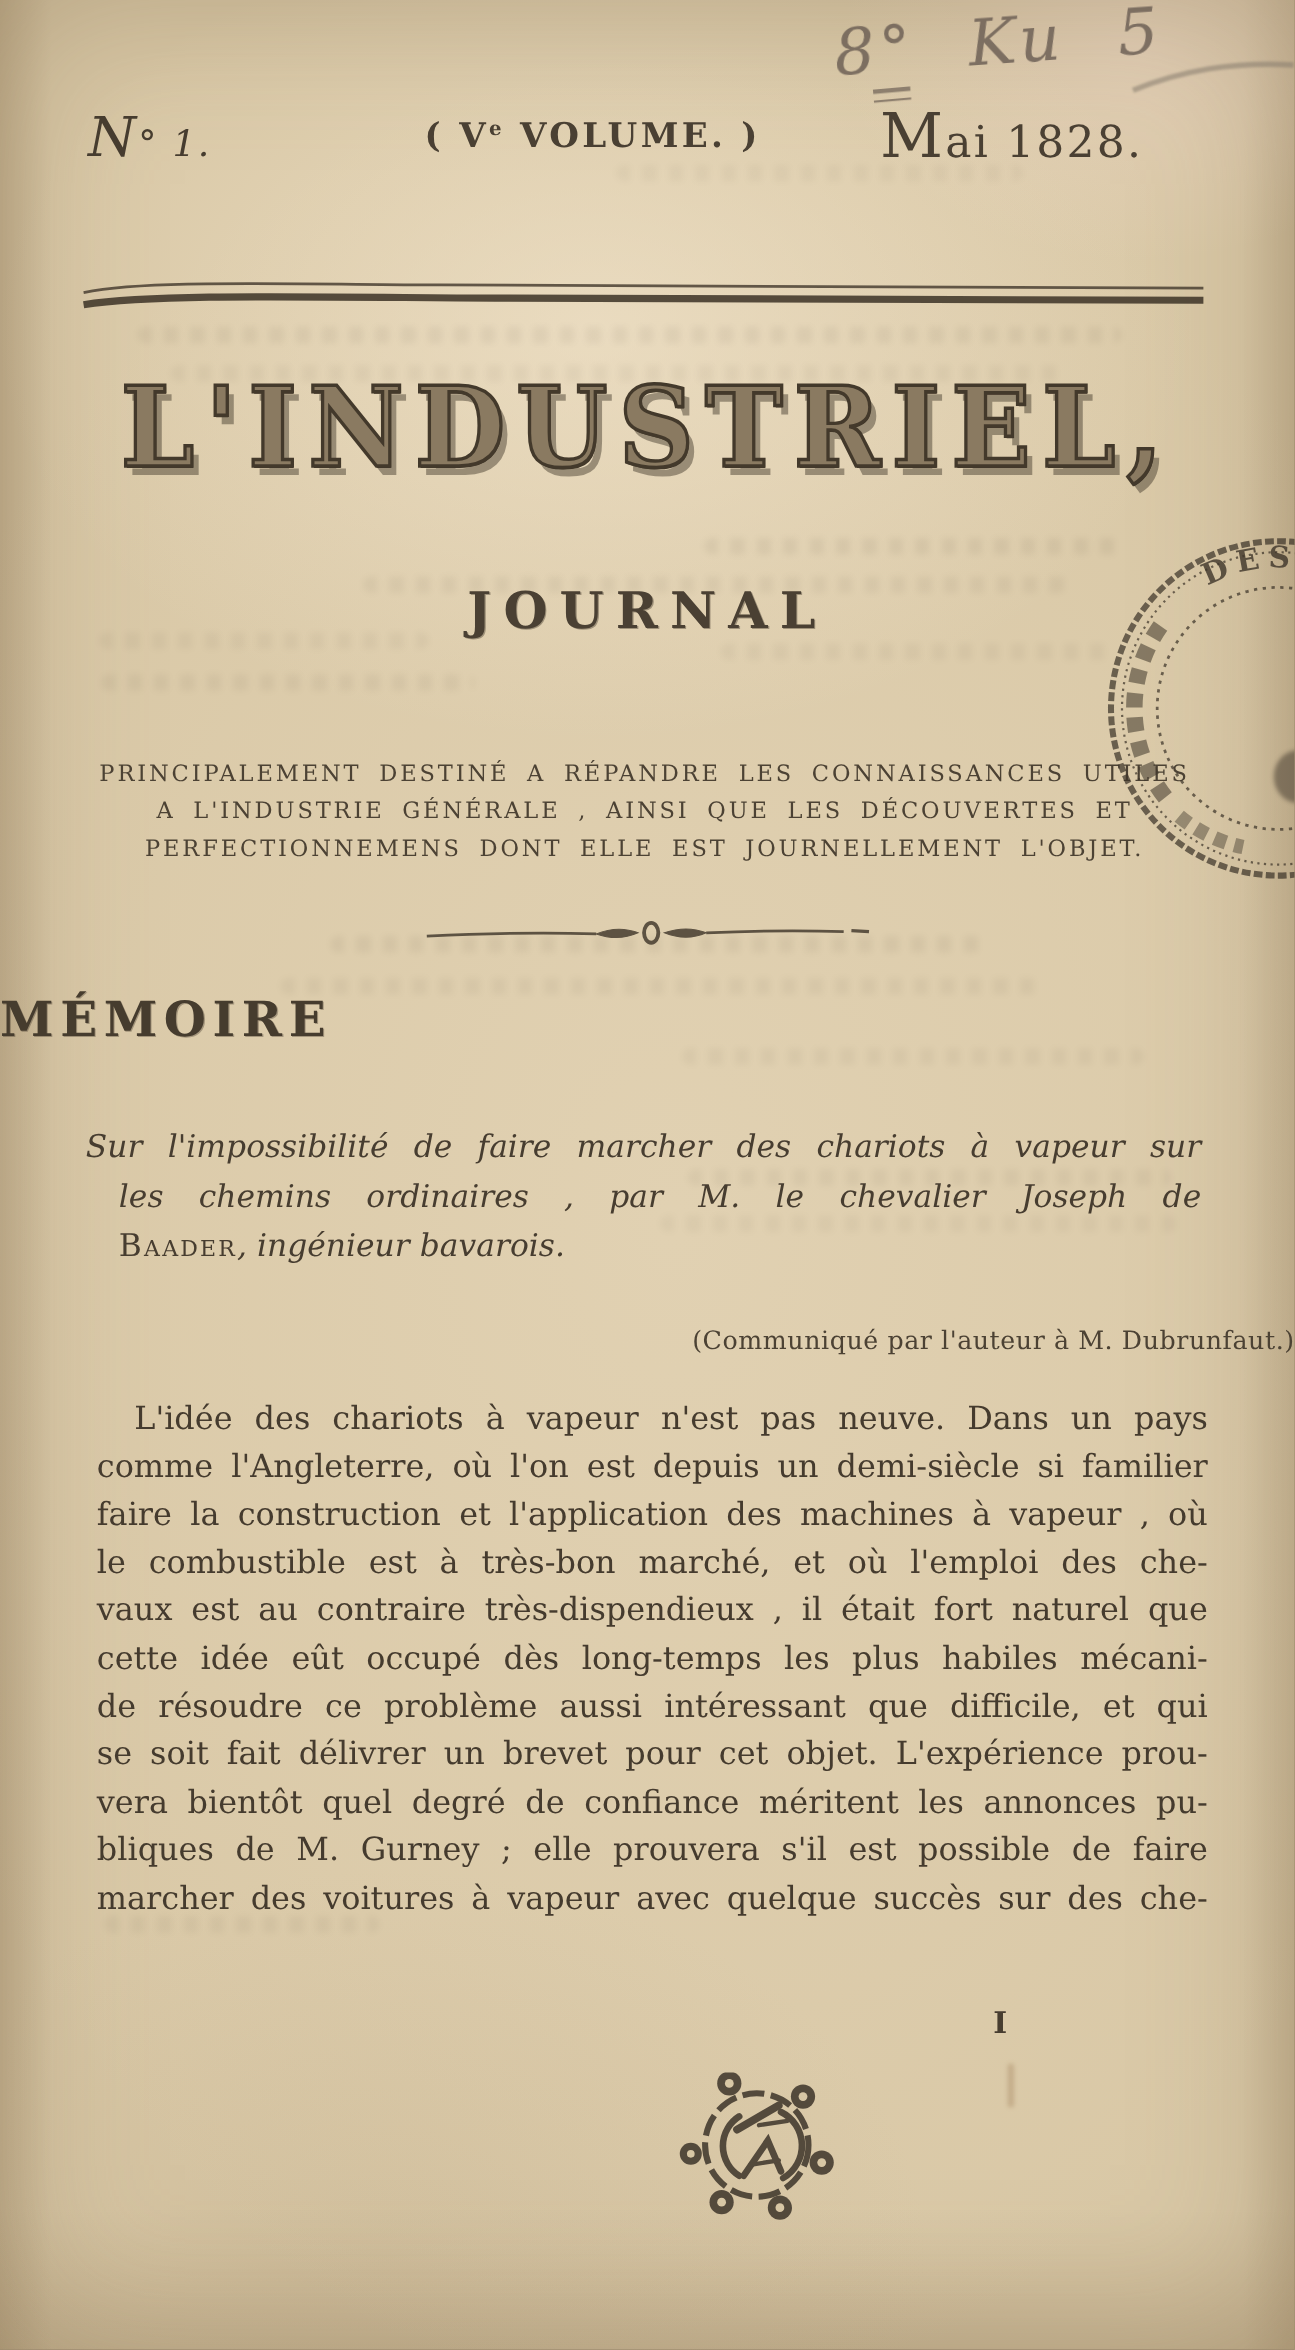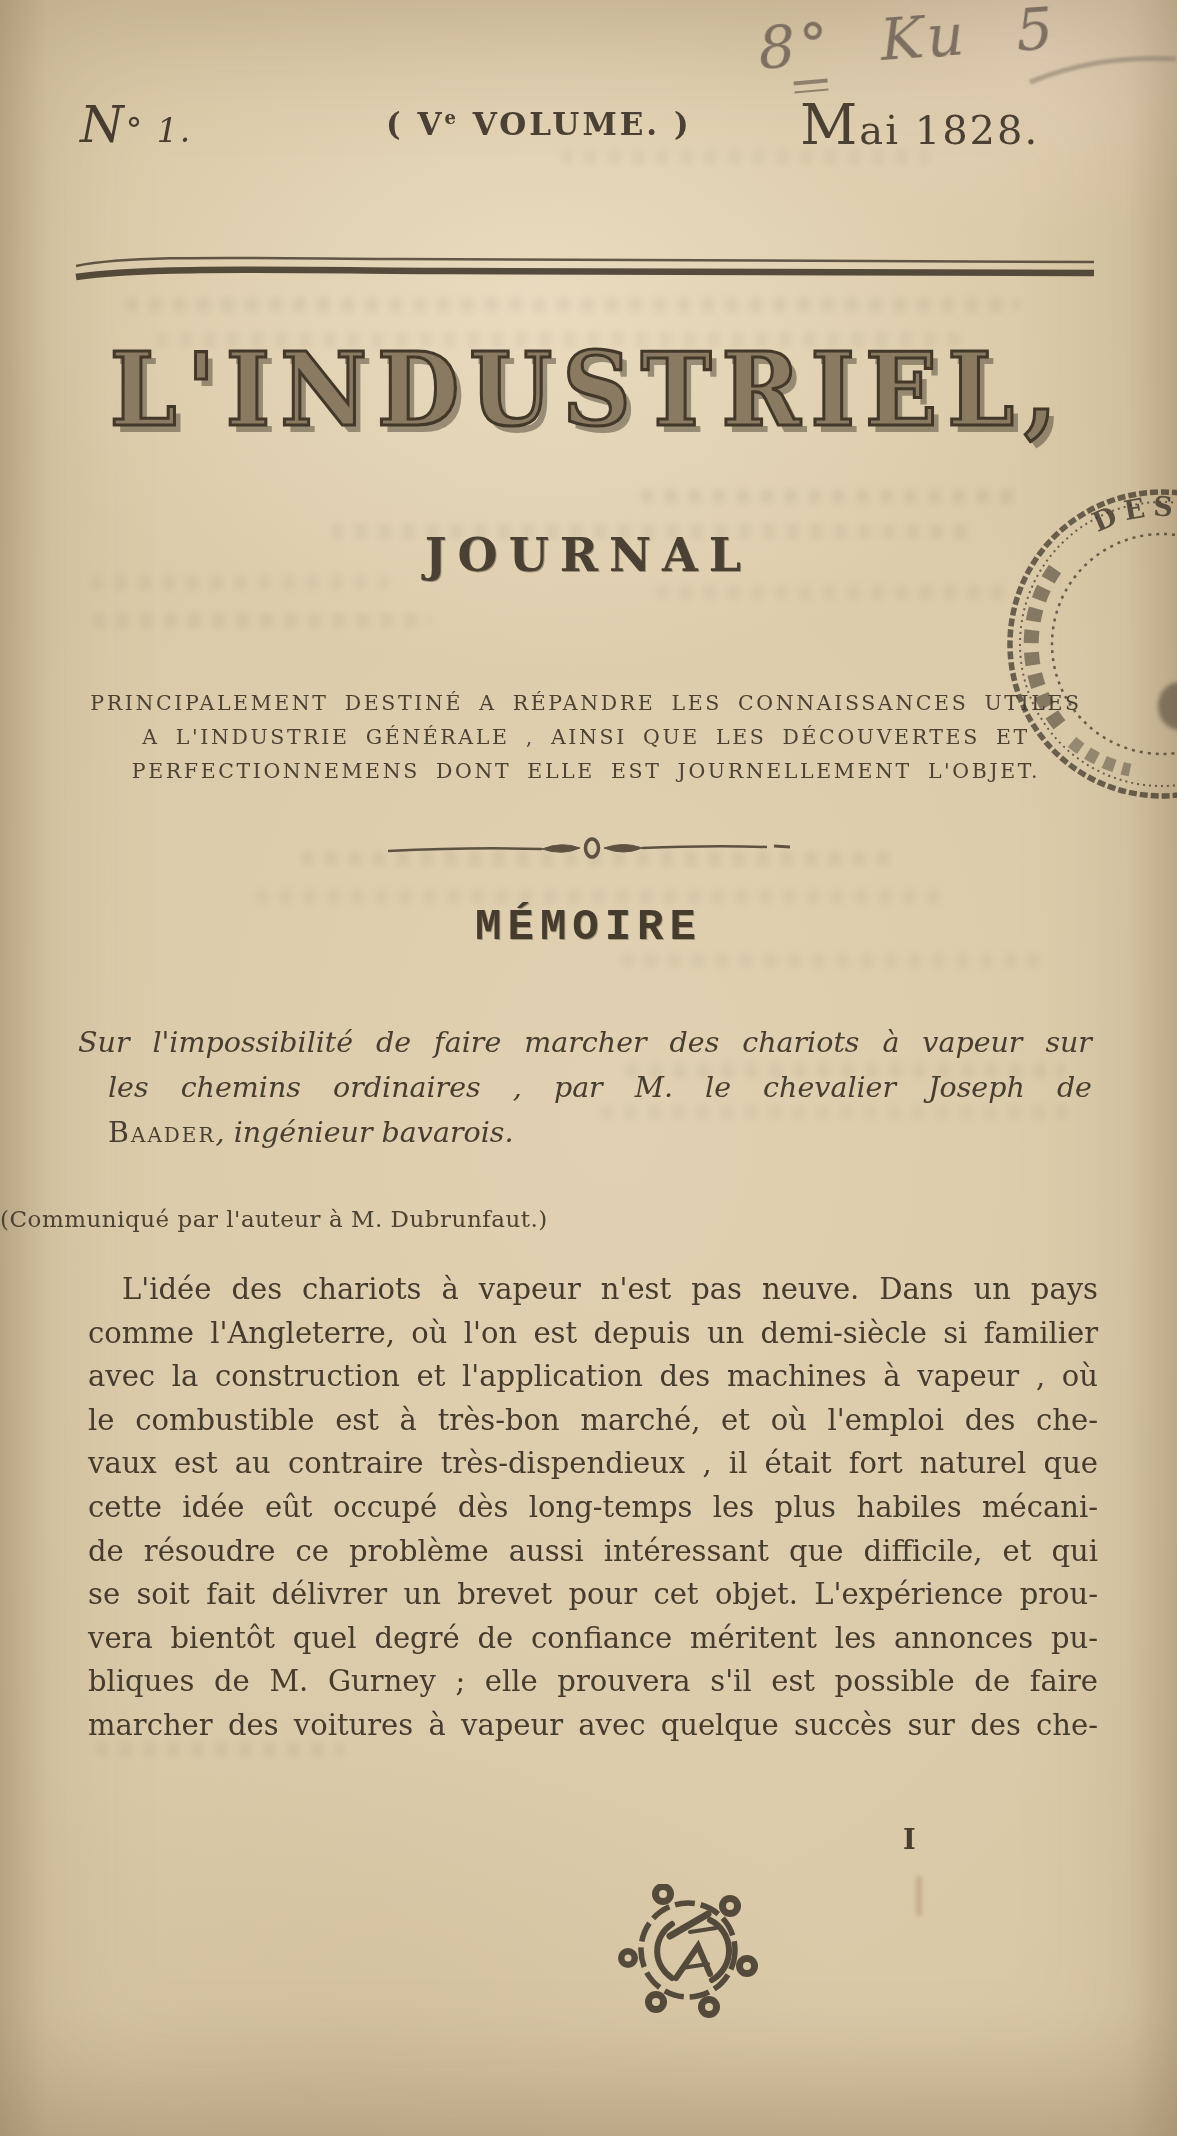--- a/index.html
+++ b/index.html
@@ -44,30 +44,30 @@
   }
   .masthead-sub{
     left:0;top:528px;width:100%;text-align:center;
     font-weight:bold;font-size:46px;letter-spacing:11px;color:#4a4033;
     text-shadow:1px 1px 0 rgba(60,50,38,.4);
   }
   .motto{left:86px;top:686px;width:1000px;text-align:center;
     font-size:20.5px;letter-spacing:2.6px;word-spacing:7px;line-height:34px;color:#4c4234;}
   .motto div{white-space:nowrap;}
   
-  .memoire{left:0;top:902px;width:100%;text-align:center;
+  .memoire{left:0;top:902px;width:100%;text-align:left;
     font-weight:bold;font-size:44px;letter-spacing:6px;color:#463c2e;
-    text-shadow:1px 1px 0 rgba(60,50,38,.35);font-family:Liberation Mono, monospace;}
+    text-shadow:1px 1px 0 rgba(60,50,38,.35);}
   .memo-title{left:78px;top:1020px;width:1014px;font-style:italic;
     font-size:28.5px;line-height:45px;color:#473d30;}
   .memo-title .l1{text-align:justify;text-align-last:justify;}
   .memo-title .l2{padding-left:30px;text-align:justify;text-align-last:justify;}
   .memo-title .l3{padding-left:30px;}
   .memo-title .smallcaps{font-style:normal;font-variant:small-caps;letter-spacing:2px;}
-  .communique{left:0;top:1206px;width:100%;text-align:left;font-size:23px;
+  .communique{left:0;top:1206px;width:100%;text-align:right;font-size:23px;
     letter-spacing:.5px;color:#4c4234;}
   .bodytext{left:76px;top:1268px;width:1022px;font-size:29px;line-height:43.6px;color:#453b2e;}
   .bodytext .line{text-align:justify;text-align-last:justify;white-space:normal;margin-left:12px;}
   .bodytext .line.first{text-indent:34px;}
   .sigmark{left:903px;top:1824px;font-size:27px;font-weight:bold;color:#473d30;}
   .pencil-streak{left:916px;top:1876px;width:6px;height:40px;background:#9c7a54;
     opacity:.35;filter:blur(2px);border-radius:3px;}
   
   .bleed{height:15px;border-radius:8px;filter:blur(3px);
     background:repeating-linear-gradient(90deg, rgba(92,80,62,.55) 0 13px, rgba(92,80,62,0) 13px 24px);}
@@ -161,21 +161,21 @@
     <div class="l1">Sur l'impossibilité de faire marcher des chariots à vapeur sur</div>
     <div class="l2">les chemins ordinaires , par M. le chevalier Joseph de</div>
     <div class="l3"><span class="smallcaps">Baader</span><span>, ingénieur bavarois.</span></div>
   </div>
 
   <div class="abs communique">(Communiqué par l'auteur à M. Dubrunfaut.)</div>
 
   <div class="abs bodytext">
     <div class="line first">L'idée des chariots à vapeur n'est pas neuve. Dans un pays</div>
     <div class="line">comme l'Angleterre, où l'on est depuis un demi-siècle si familier</div>
-    <div class="line">avec la construction et l'application des machines à vapeur ,  où</div>
+    <div class="line">faire la construction et l'application des machines à vapeur ,  où</div>
     <div class="line">le combustible est à très-bon marché, et où l'emploi des che-</div>
     <div class="line">vaux est au contraire très-dispendieux ,  il était fort naturel que</div>
     <div class="line">cette idée eût occupé dès long-temps les plus habiles mécani-</div>
     <div class="line">de résoudre ce problème aussi intéressant que difficile, et qui</div>
     <div class="line">se soit fait délivrer un brevet pour cet objet. L'expérience prou-</div>
     <div class="line">vera bientôt quel degré de confiance méritent les annonces pu-</div>
     <div class="line">bliques de M. Gurney ;  elle prouvera s'il est possible de faire</div>
     <div class="line">marcher des voitures à vapeur avec quelque succès sur des che-</div>
   </div>
 

